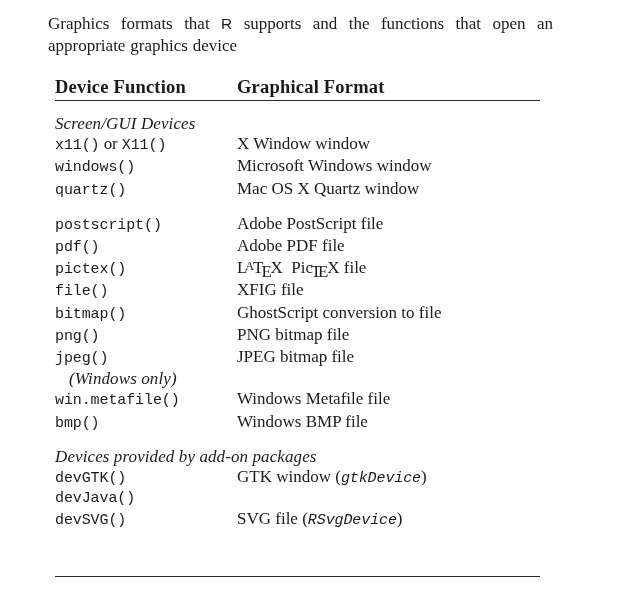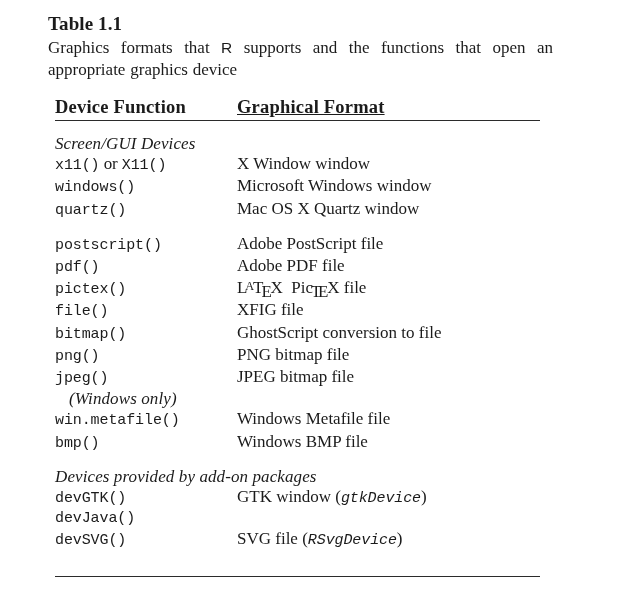--- a/index.html
+++ b/index.html
@@ -48,39 +48,38 @@
   }
   .sans-r {
     font-family: "Liberation Sans", "DejaVu Sans", sans-serif;
     font-size: 15.5px;
   }
 
   
   .table-wrap {
     position: absolute;
     left: 55px;
-    top: 96px;
+    top: 76px;
     width: 487px;
   }
 
   .thead {
     display: flex;
     font-weight: bold;
     font-size: 18.5px;
     line-height: 22px;
     padding-bottom: 2px;
   }
   .th-func {
     width: 182px;
     flex: 0 0 182px;
     letter-spacing: 0.2px;
   }
   .th-fmt {
     letter-spacing: 0.2px;
-    text-decoration: underline;
   }
 
   .rule {
     height: 0;
     border-top: 1.6px solid #2b2b2b;
     width: 485px;
   }
   .rule-bottom {
     position: absolute;
     left: 55px;
@@ -156,21 +155,20 @@
     margin-left: -0.12em;
     margin-right: -0.075em;
   }
 </style>
 </head>
 <body>
 
 <div class="page">
 
   <div class="caption-block">
-    <div class="table-number">Table 1.1</div>
     <div class="caption-text"><span>Graphics formats that </span><span class="sans-r">R</span><span> supports and the functions that open an appropriate graphics device</span></div>
   </div>
 
   <div class="table-wrap">
 
     <div class="thead">
       <div class="th-func">Device Function</div>
       <div class="th-fmt">Graphical Format</div>
     </div>
 

